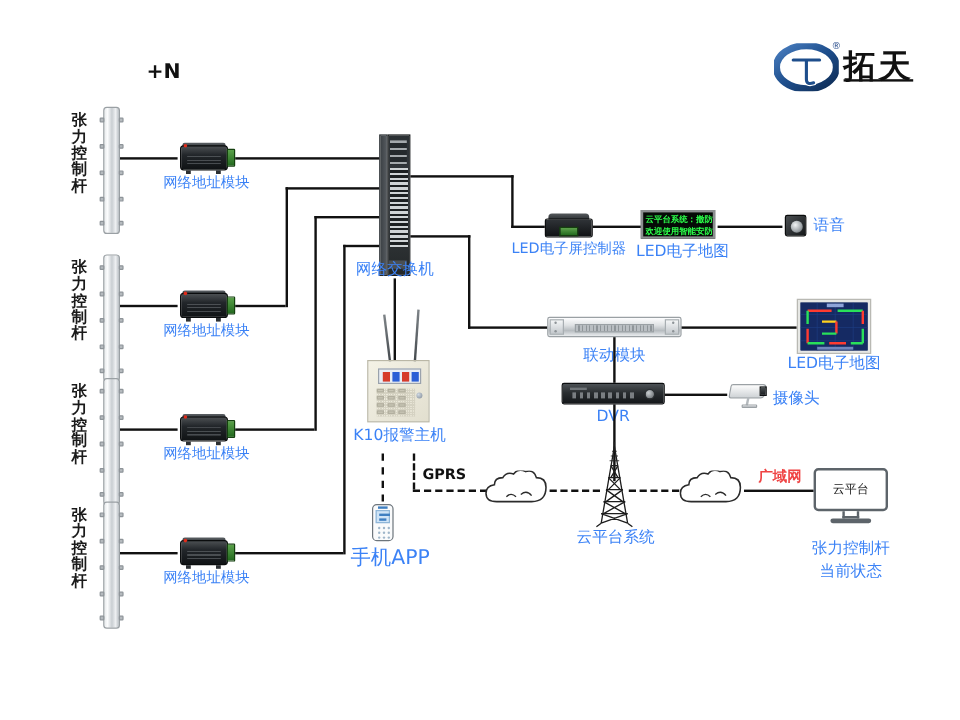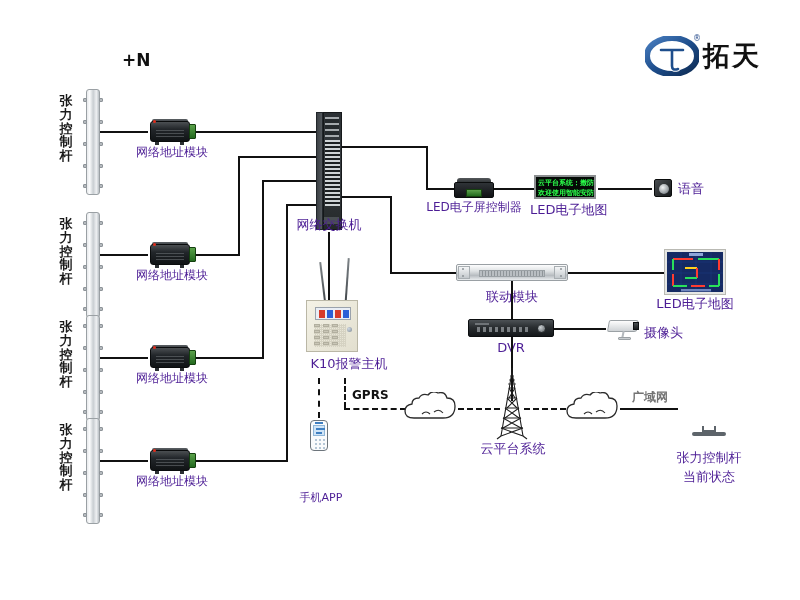--- a/index.html
+++ b/index.html
@@ -2,21 +2,21 @@
 <html><head>
 <meta charset="utf-8">
 <style>
   * { box-sizing: border-box; margin:0; padding:0; }
   body {
     width:800px; height:600px; background:#ffffff;
     font-family:"DejaVu Sans","Liberation Sans",sans-serif;
     overflow:hidden; position:relative;
   }
   #stage { position:absolute; inset:0; }
-  .lbl { position:absolute; font-size:12px; color:#4c1d95; text-align:center; line-height:1.15; white-space:nowrap; }
+  .lbl { position:absolute; font-size:12px; color:#3b82f6; text-align:center; line-height:1.15; white-space:nowrap; }
   .lbl-v { position:absolute; font-size:13px; color:#1a1a1a; width:14px; line-height:1.06; text-align:center; font-weight:600; }
 
   
   .wire { position:absolute; background:#111; }
   .wh { height:2px; }
   .wv { width:2px; }
 
   
   .pole { position:absolute; width:14px; border:1px solid #9aa0a4; border-radius:3px;
     background:linear-gradient(90deg,#e8eaec 0%,#fbfcfd 22%,#c9ced2 52%,#eef0f2 78%,#b9bfc4 100%); }
@@ -142,28 +142,28 @@
     border:2px solid #5d646a; border-radius:4px; background:#fff; }
   .mon .screen span { position:absolute; inset:0; display:flex; align-items:center; justify-content:center;
     font-size:10px; color:#1b1b1b; }
   .mon .neck { position:absolute; left:24px; top:36px; width:14px; height:6px; background:#fff; border:2px solid #5d646a; border-top:none; }
   .mon .foot { position:absolute; left:14px; top:42px; width:34px; height:4px; background:#fff; border:2px solid #5d646a; border-radius:2px; }
 
   
   .logo { position:absolute; }
   .logo .mark { position:absolute; left:0; top:0; width:54px; height:40px; }
   .logo .name { position:absolute; left:58px; top:4px; font-size:27px; font-weight:700;
-    color:#111; letter-spacing:2px; line-height:32px; }
+    color:#111; letter-spacing:2px; line-height:32px;text-decoration:underline; }
   .logo .reg { position:absolute; left:48px; top:-2px; font-size:8px; color:#2b4f8e; }
 
   .title { position:absolute; left:0; right:0; text-align:center; color:#ff1d12;
     font-size:23px; font-weight:700; letter-spacing:1px; }
   .plusN { position:absolute; font-size:17px; font-weight:700; color:#111; }
   .gprs { position:absolute; font-size:12px; font-weight:700; color:#111; }
-  .wan  { position:absolute; font-size:12px; font-weight:700; color:#737373; }
+  .wan  { position:absolute; font-size:12px; font-weight:700; color:#ef4444; }
   .dash-h { position:absolute; height:0; border-top:2px dashed #111; }
   .dash-v { position:absolute; width:0; border-left:2px dashed #111; }
 </style>
 </head>
 <body>
 
 <div id="stage">
 
   <div class="logo" style="left:645px; top:36px; width:150px; height:44px;">
     <div class="mark">
@@ -430,21 +430,21 @@
         <b style="left:18px;top:6px"></b>
       <b style="left:0;top:12px"></b>
         <b style="left:9px;top:12px"></b>
         <b style="left:18px;top:12px"></b>
       <b style="left:0;top:18px"></b>
         <b style="left:9px;top:18px"></b>
         <b style="left:18px;top:18px"></b>
     </div>
     <div class="dot"></div>
   </div>
-  <div class="lbl" style="left:306px; top:357px; width:86px; font-size:13px;">K10报警主机</div>
+  <div class="lbl" style="left:290px; top:357px; width:86px; font-size:13px;">K10报警主机</div>
 
   <div class="dash-v" style="left:318px; top:378px; height:40px;"></div>
   <div class="dash-v" style="left:344px; top:378px; height:30px;"></div>
   <div class="dash-h" style="left:344px; top:408px; width:62px;"></div>
   <div class="gprs" style="left:352px; top:388px;">GPRS</div>
 
   <div class="phone" style="left:310px; top:420px;">
     <div class="top"></div>
     <div class="s">
         <i style="left:2px;top:2px;width:9px;height:2px"></i>
@@ -453,21 +453,21 @@
     <div class="k" style="left:4px;top:18px"></div>
       <div class="k" style="left:8px;top:18px"></div>
       <div class="k" style="left:12px;top:18px"></div>
     <div class="k" style="left:4px;top:22px"></div>
       <div class="k" style="left:8px;top:22px"></div>
       <div class="k" style="left:12px;top:22px"></div>
     <div class="k" style="left:4px;top:26px"></div>
       <div class="k" style="left:8px;top:26px"></div>
       <div class="k" style="left:12px;top:26px"></div>
   </div>
-  <div class="lbl" style="left:292px; top:456px; width:58px; font-size:11px;margin-top:36px;">手机APP</div>
+  <div class="lbl" style="left:292px; top:456px; width:58px; font-size:17px;">手机APP</div>
 
   <div class="cloud" style="left:404px; top:392px;">
     <svg width="58" height="32" viewBox="0 0 58 32">
       <path d="M10 26 q-9 0-9-7 q0-6 7-7 q0-6 7-6 q3-5 9-3 q4-5 10-2 q7-2 9 5 q8 0 8 8 q0 12-12 12 Z" fill="#fff" stroke="#2b2b2b" stroke-width="1.3"></path>
       <path d="M18 22 q4-4 8 0 M30 20 q5-4 9 1" fill="none" stroke="#2b2b2b" stroke-width="1.1"></path>
     </svg>
   </div>
   <div class="cloud" style="left:566px; top:392px;">
     <svg width="58" height="32" viewBox="0 0 58 32">
       <path d="M10 26 q-9 0-9-7 q0-6 7-7 q0-6 7-6 q3-5 9-3 q4-5 10-2 q7-2 9 5 q8 0 8 8 q0 12-12 12 Z" fill="#fff" stroke="#2b2b2b" stroke-width="1.3"></path>
@@ -493,20 +493,23 @@
         <path d="M21 8 L25 8 M20 12 L26 12 M19 16 L27 16"></path>
       </g>
     </svg>
   </div>
   <div class="lbl" style="left:478px; top:442px; width:70px; font-size:13px;">云平台系统</div>
 
   <div class="wire wh" style="left:620px; top:408px; width:58px;"></div>
   <div class="wan" style="left:632px; top:389px;">广域网</div>
 
   <div class="mon" style="left:678px; top:390px;">
+    <div class="screen">
+        <span>云平台</span>
+      </div>
     <div class="neck"></div>
       <div class="foot"></div>
   </div>
   <div class="lbl" style="left:654px; top:451px; width:110px; font-size:13px;">张力控制杆</div>
   <div class="lbl" style="left:654px; top:470px; width:110px; font-size:13px;">当前状态</div>
 
 
 </div>
 
 </body></html>

